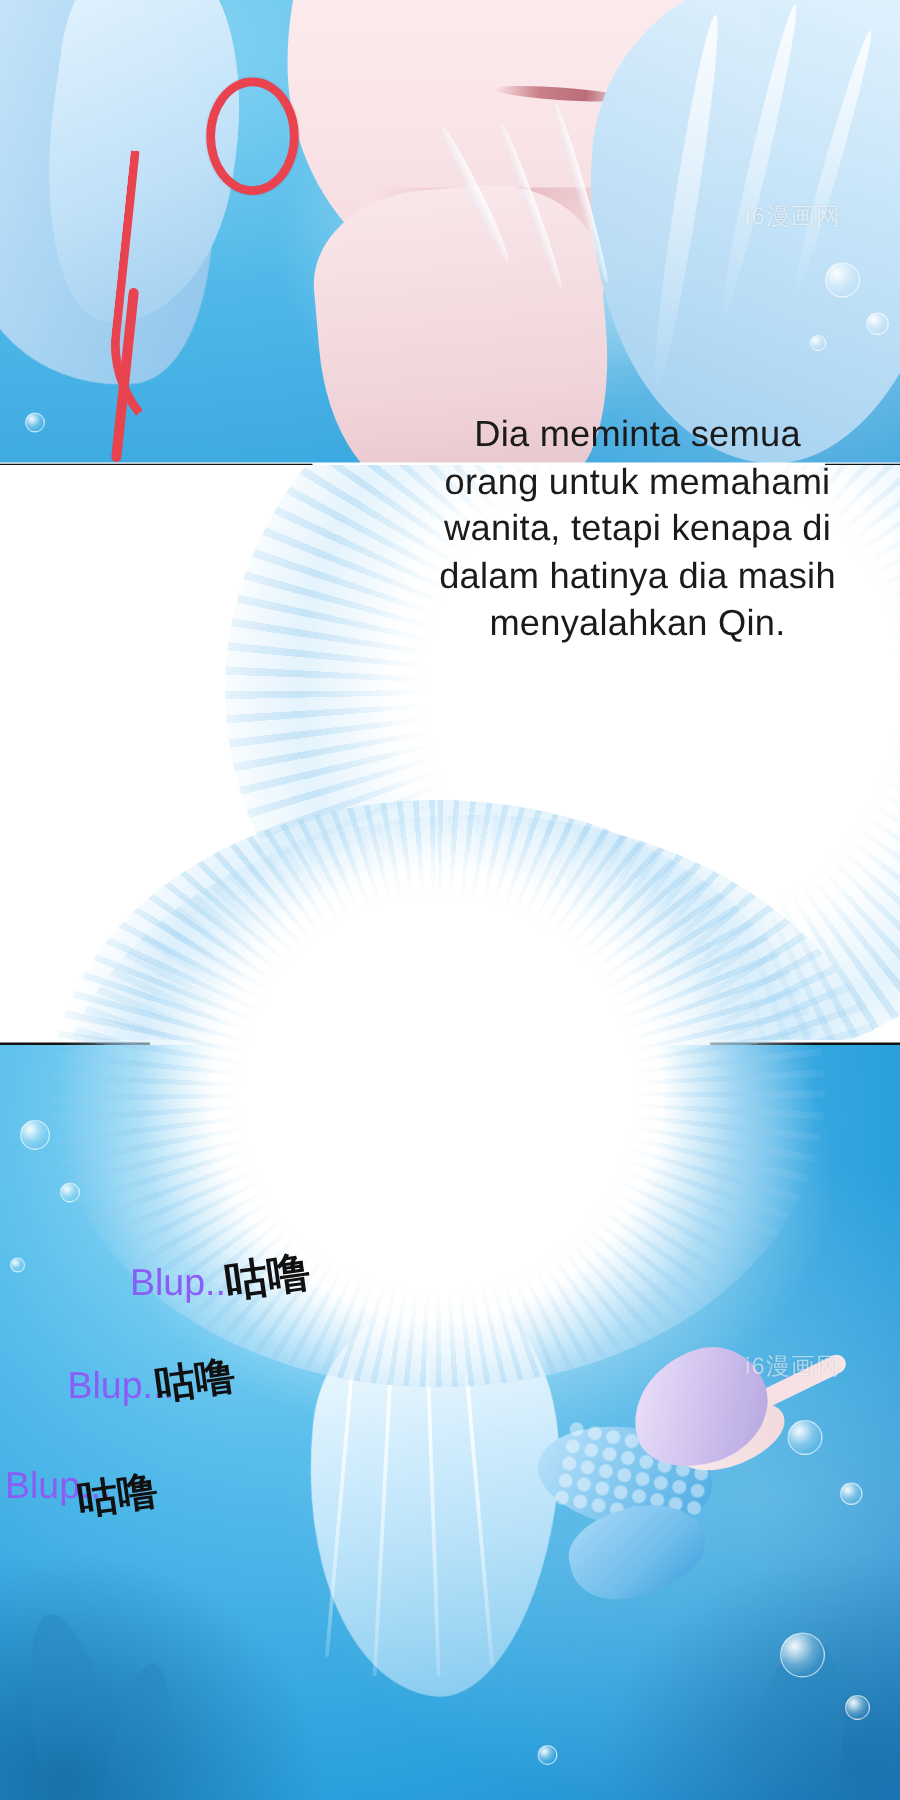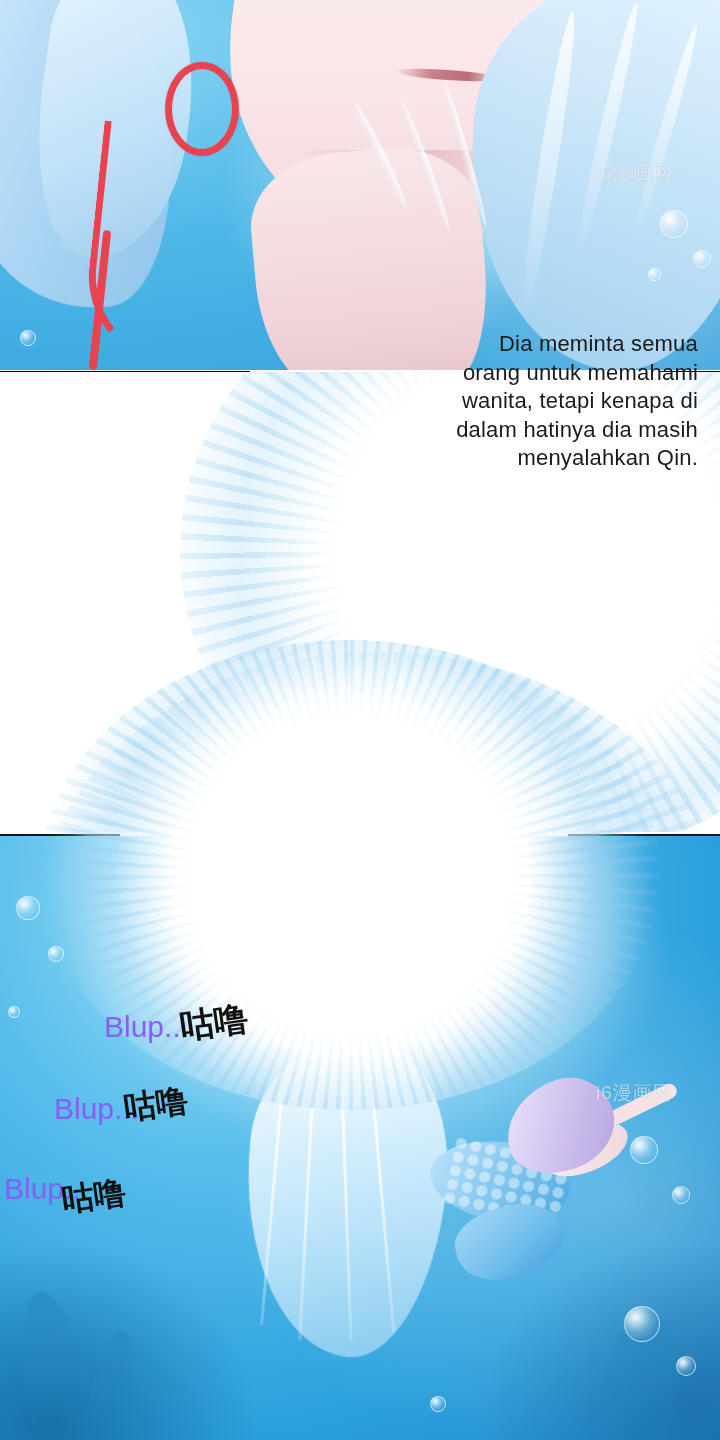--- a/index.html
+++ b/index.html
@@ -161,23 +161,22 @@
     position: absolute;
     color: #1b1b1b;
     text-align: center;
     line-height: 1.30;
     white-space: pre-line;
     z-index: 6;
   }
   #speech1 {
     left: 322px; top: 330px;
     width: 376px;
-    font-size: 22px;
+    font-size: 29px;
     letter-spacing: .2px;
-    text-align: right;
   }
   #speech2 {
     left: 130px; top: 812px;
     width: 410px;
     font-size: 22.5px;
     text-align: left;
     line-height: 1.38;
   }
 
   

